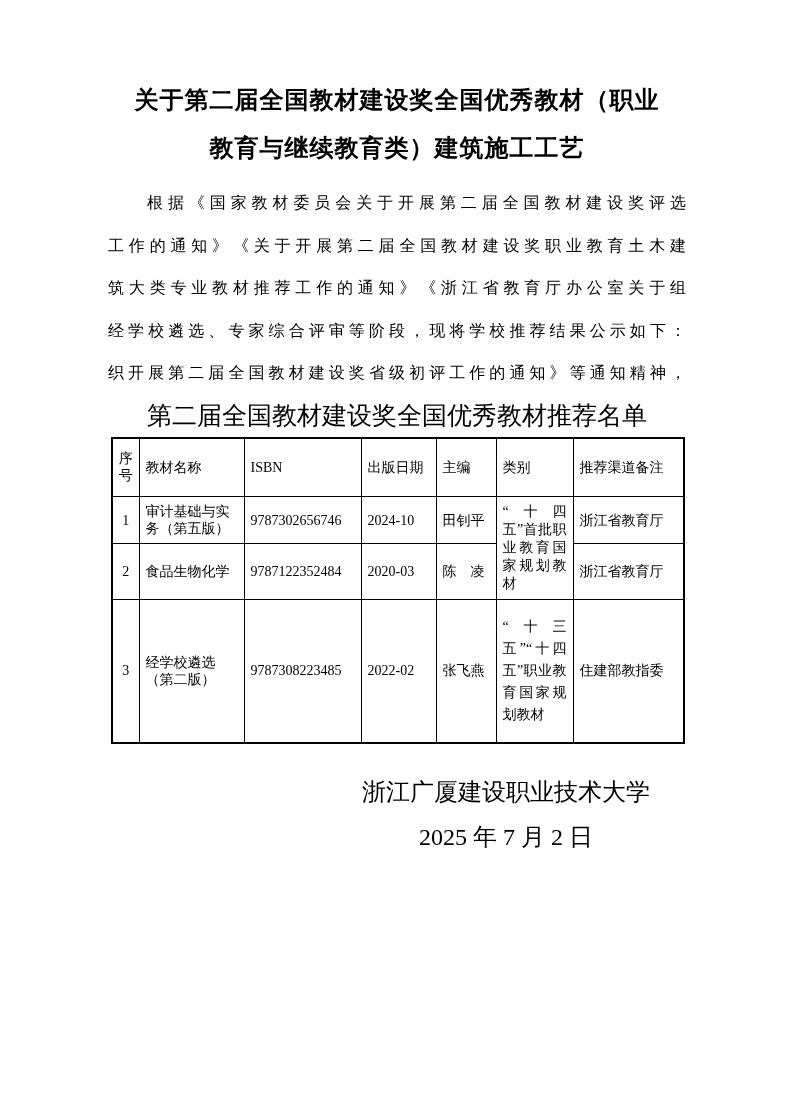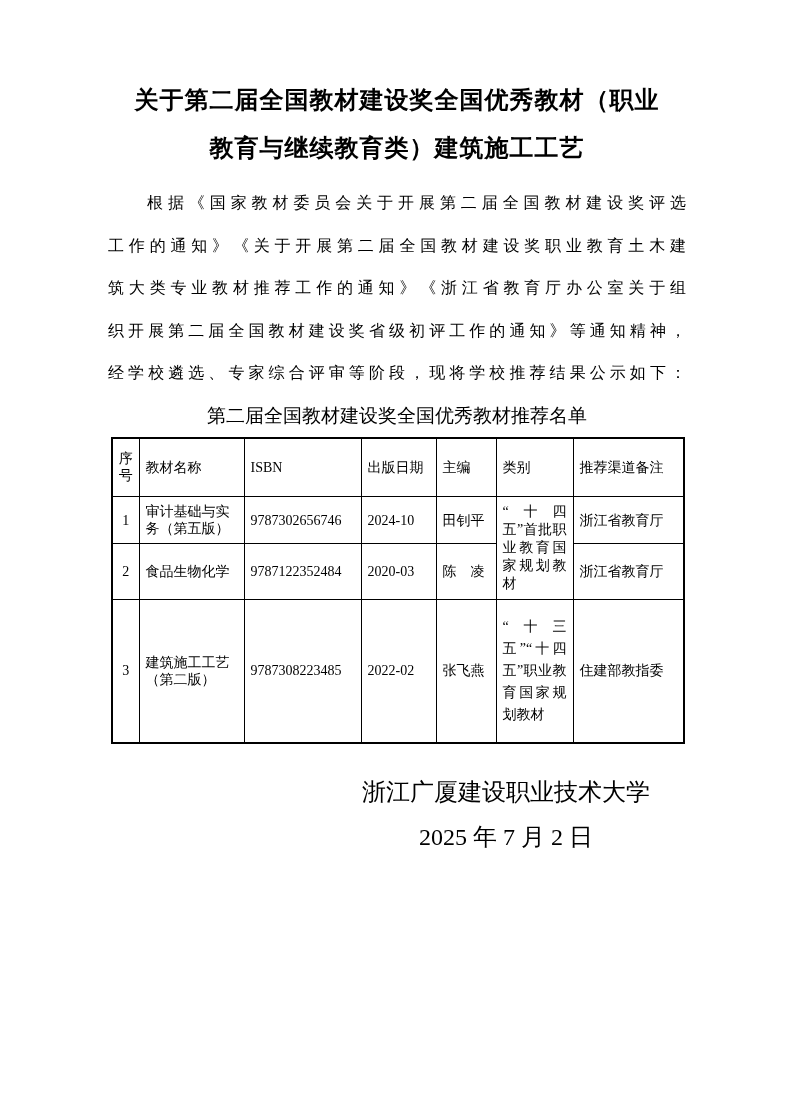--- a/index.html
+++ b/index.html
@@ -18,21 +18,21 @@
   }
 
   .para-line {
     font-size:16px; line-height:42.5px;
     text-align:justify; text-align-last:justify;
   }
   .para-line.first { padding-left:39px; }
   .para-line.plain { text-align:left; text-align-last:left; }
 
   .table-caption {
-    font-size:19px; line-height:42px; text-align:center;
+    font-size:25px; line-height:42px; text-align:center;
   }
 
   table.rec-table {
     border-collapse:collapse; table-layout:fixed;
     width:572px; margin-left:3px; border:2px solid #000;
   }
   .rec-table th, .rec-table td {
     border:1px solid #000; font-size:14px; font-weight:normal;
     padding:6px 6px; vertical-align:middle; text-align:left;
     line-height:17px; overflow:hidden;
@@ -62,22 +62,22 @@
 
 <div class="content">
 
   <h1 class="doc-title">关于第二届全国教材建设奖全国优秀教材（职业
 教育与继续教育类）建筑施工工艺</h1>
 
   <div>
     <div class="para-line first">根据《国家教材委员会关于开展第二届全国教材建设奖评选</div>
     <div class="para-line">工作的通知》《关于开展第二届全国教材建设奖职业教育土木建</div>
     <div class="para-line">筑大类专业教材推荐工作的通知》《浙江省教育厅办公室关于组</div>
+    <div class="para-line">经学校遴选、专家综合评审等阶段，现将学校推荐结果公示如下：</div>
     <div class="para-line">织开展第二届全国教材建设奖省级初评工作的通知》等通知精神，</div>
-    <div class="para-line">经学校遴选、专家综合评审等阶段，现将学校推荐结果公示如下：</div>
   </div>
 
   <div class="table-caption">第二届全国教材建设奖全国优秀教材推荐名单</div>
 
   <table class="rec-table">
     <colgroup>
       <col style="width:27px">
       <col style="width:105px">
       <col style="width:117px">
       <col style="width:75px">
@@ -109,21 +109,21 @@
       <tr class="r2">
         <td class="c-idx">2</td>
         <td>食品生物化学</td>
         <td>9787122352484</td>
         <td>2020-03</td>
         <td>陈　凌</td>
         <td>浙江省教育厅</td>
       </tr>
       <tr class="r3">
         <td class="c-idx">3</td>
-        <td>建筑施工工艺（第二版）</td>
+        <td>经学校遴选（第二版）</td>
         <td>9787308223485</td>
         <td>2022-02</td>
         <td>张飞燕</td>
         <td class="c-cat cat-b">“十三五”“十四五”职业教育国家规划教材</td>
         <td>住建部教指委</td>
       </tr>
     </tbody>
   </table>
 
 

